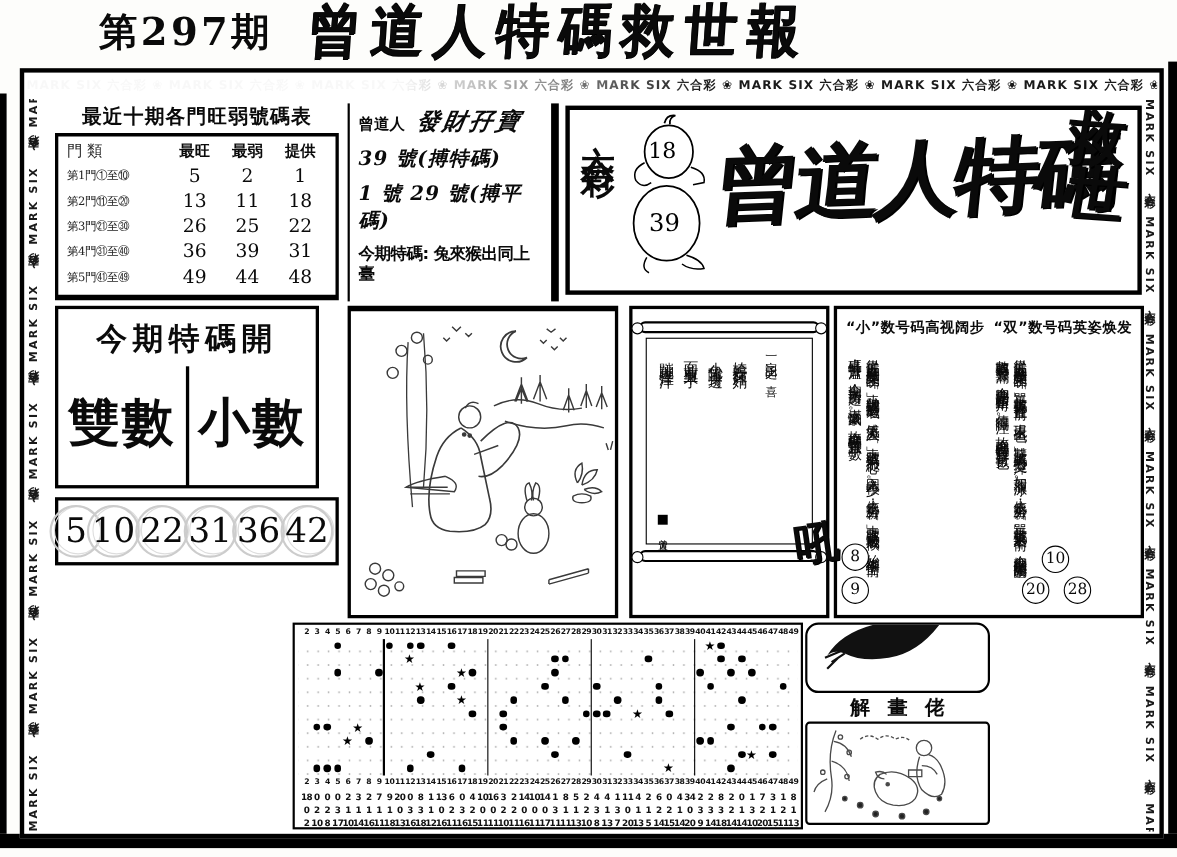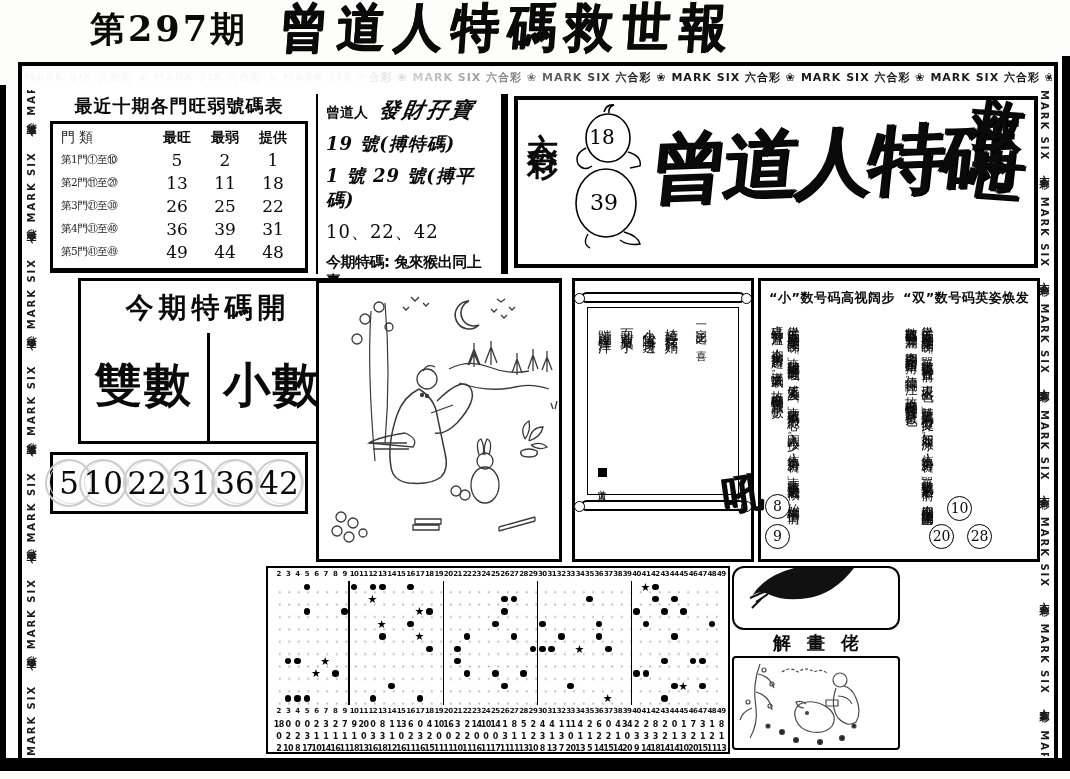--- a/index.html
+++ b/index.html
@@ -52,21 +52,21 @@
   .callig { left:470px; top:4px; width:524px; height:172px; border:4px solid #000; display:flex; overflow:hidden; }
   .brand-v { writing-mode:vertical-rl; text-orientation:upright; font-size:31px; font-weight:900; padding:8px 0 0 4px; letter-spacing:8px; }
   .gourd-wrap { width:84px; position:relative; }
   .callig-main { flex:1; position:relative; }
   .callig-big { position:absolute; left:4px; top:12px; font-size:76px; font-weight:900; letter-spacing:-4px;
     transform:skewX(-8deg) rotate(-2deg); white-space:nowrap; text-shadow:2px 1px #000; }
   .callig-stack { position:absolute; right:6px; top:0; width:62px; text-align:center; }
   .callig-stack div { font-size:54px; font-weight:900; line-height:0.95; transform:skewX(-6deg) rotate(4deg); text-shadow:2px 1px #000; }
 
   
-  .fc1 { left:6px; top:186px; width:260px; height:166px; border:3.5px solid #000;margin-left:28px; }
+  .fc1 { left:6px; top:186px; width:240px; height:166px; border:3.5px solid #000; }
   .fc1-title { font-size:28px; font-weight:900; text-align:center; margin-top:8px; letter-spacing:5px; }
   .fc1-body { display:flex; height:110px; margin-top:6px; }
   .fc1-cell { flex:1; font-size:47px; font-weight:900; text-align:center; line-height:104px; letter-spacing:2px; }
   .fc1-cell:first-child { border-right:3px solid #000; }
   .fc2 { left:6px; top:360px; width:258px; height:62px; border:3px solid #000; display:flex; align-items:center; justify-content:space-around; padding:0 4px; }
   .fc2 span { position:relative; font-size:31px; z-index:1; }
   .fc2 span::after { content:""; position:absolute; left:50%; top:50%; width:44px; height:44px;
     border:2px solid #ccc; border-radius:50%; transform:translate(-50%,-50%); z-index:-1; }
   .fc2 span::before { content:""; position:absolute; left:58%; top:46%; width:42px; height:42px;
     border:1.5px solid #ddd; border-radius:50%; transform:translate(-50%,-50%); z-index:-1; }
@@ -178,23 +178,22 @@
           </div>
         </div>
     </div>
 
     <div class="abs tips">
       <div>
         <span class="tips-src">曾道人</span>
         <span class="tips-title">發財孖寶</span>
       </div>
       <div id="tipLines">
-          <div class="tips-line">19 號(搏特碼)</div>
+          <div class="tips-line">39 號(搏特碼)</div>
           <div class="tips-line">1 號 29 號(搏平碼)</div>
-          <div class="tips-line tips-plain">10、22、42</div>
         </div>
       <div class="tips-footer">今期特碼: 兔來猴出同上臺</div>
     </div>
 
     <div class="abs callig">
       <div class="brand-v">六合彩</div>
       <div class="gourd-wrap">
         <svg width="84" height="164" viewBox="0 0 84 164">
           <ellipse cx="44" cy="38" rx="22" ry="24" fill="none" stroke="#000" stroke-width="1.6"></ellipse>
           <ellipse cx="42" cy="103" rx="30" ry="34" fill="none" stroke="#000" stroke-width="1.6"></ellipse>

